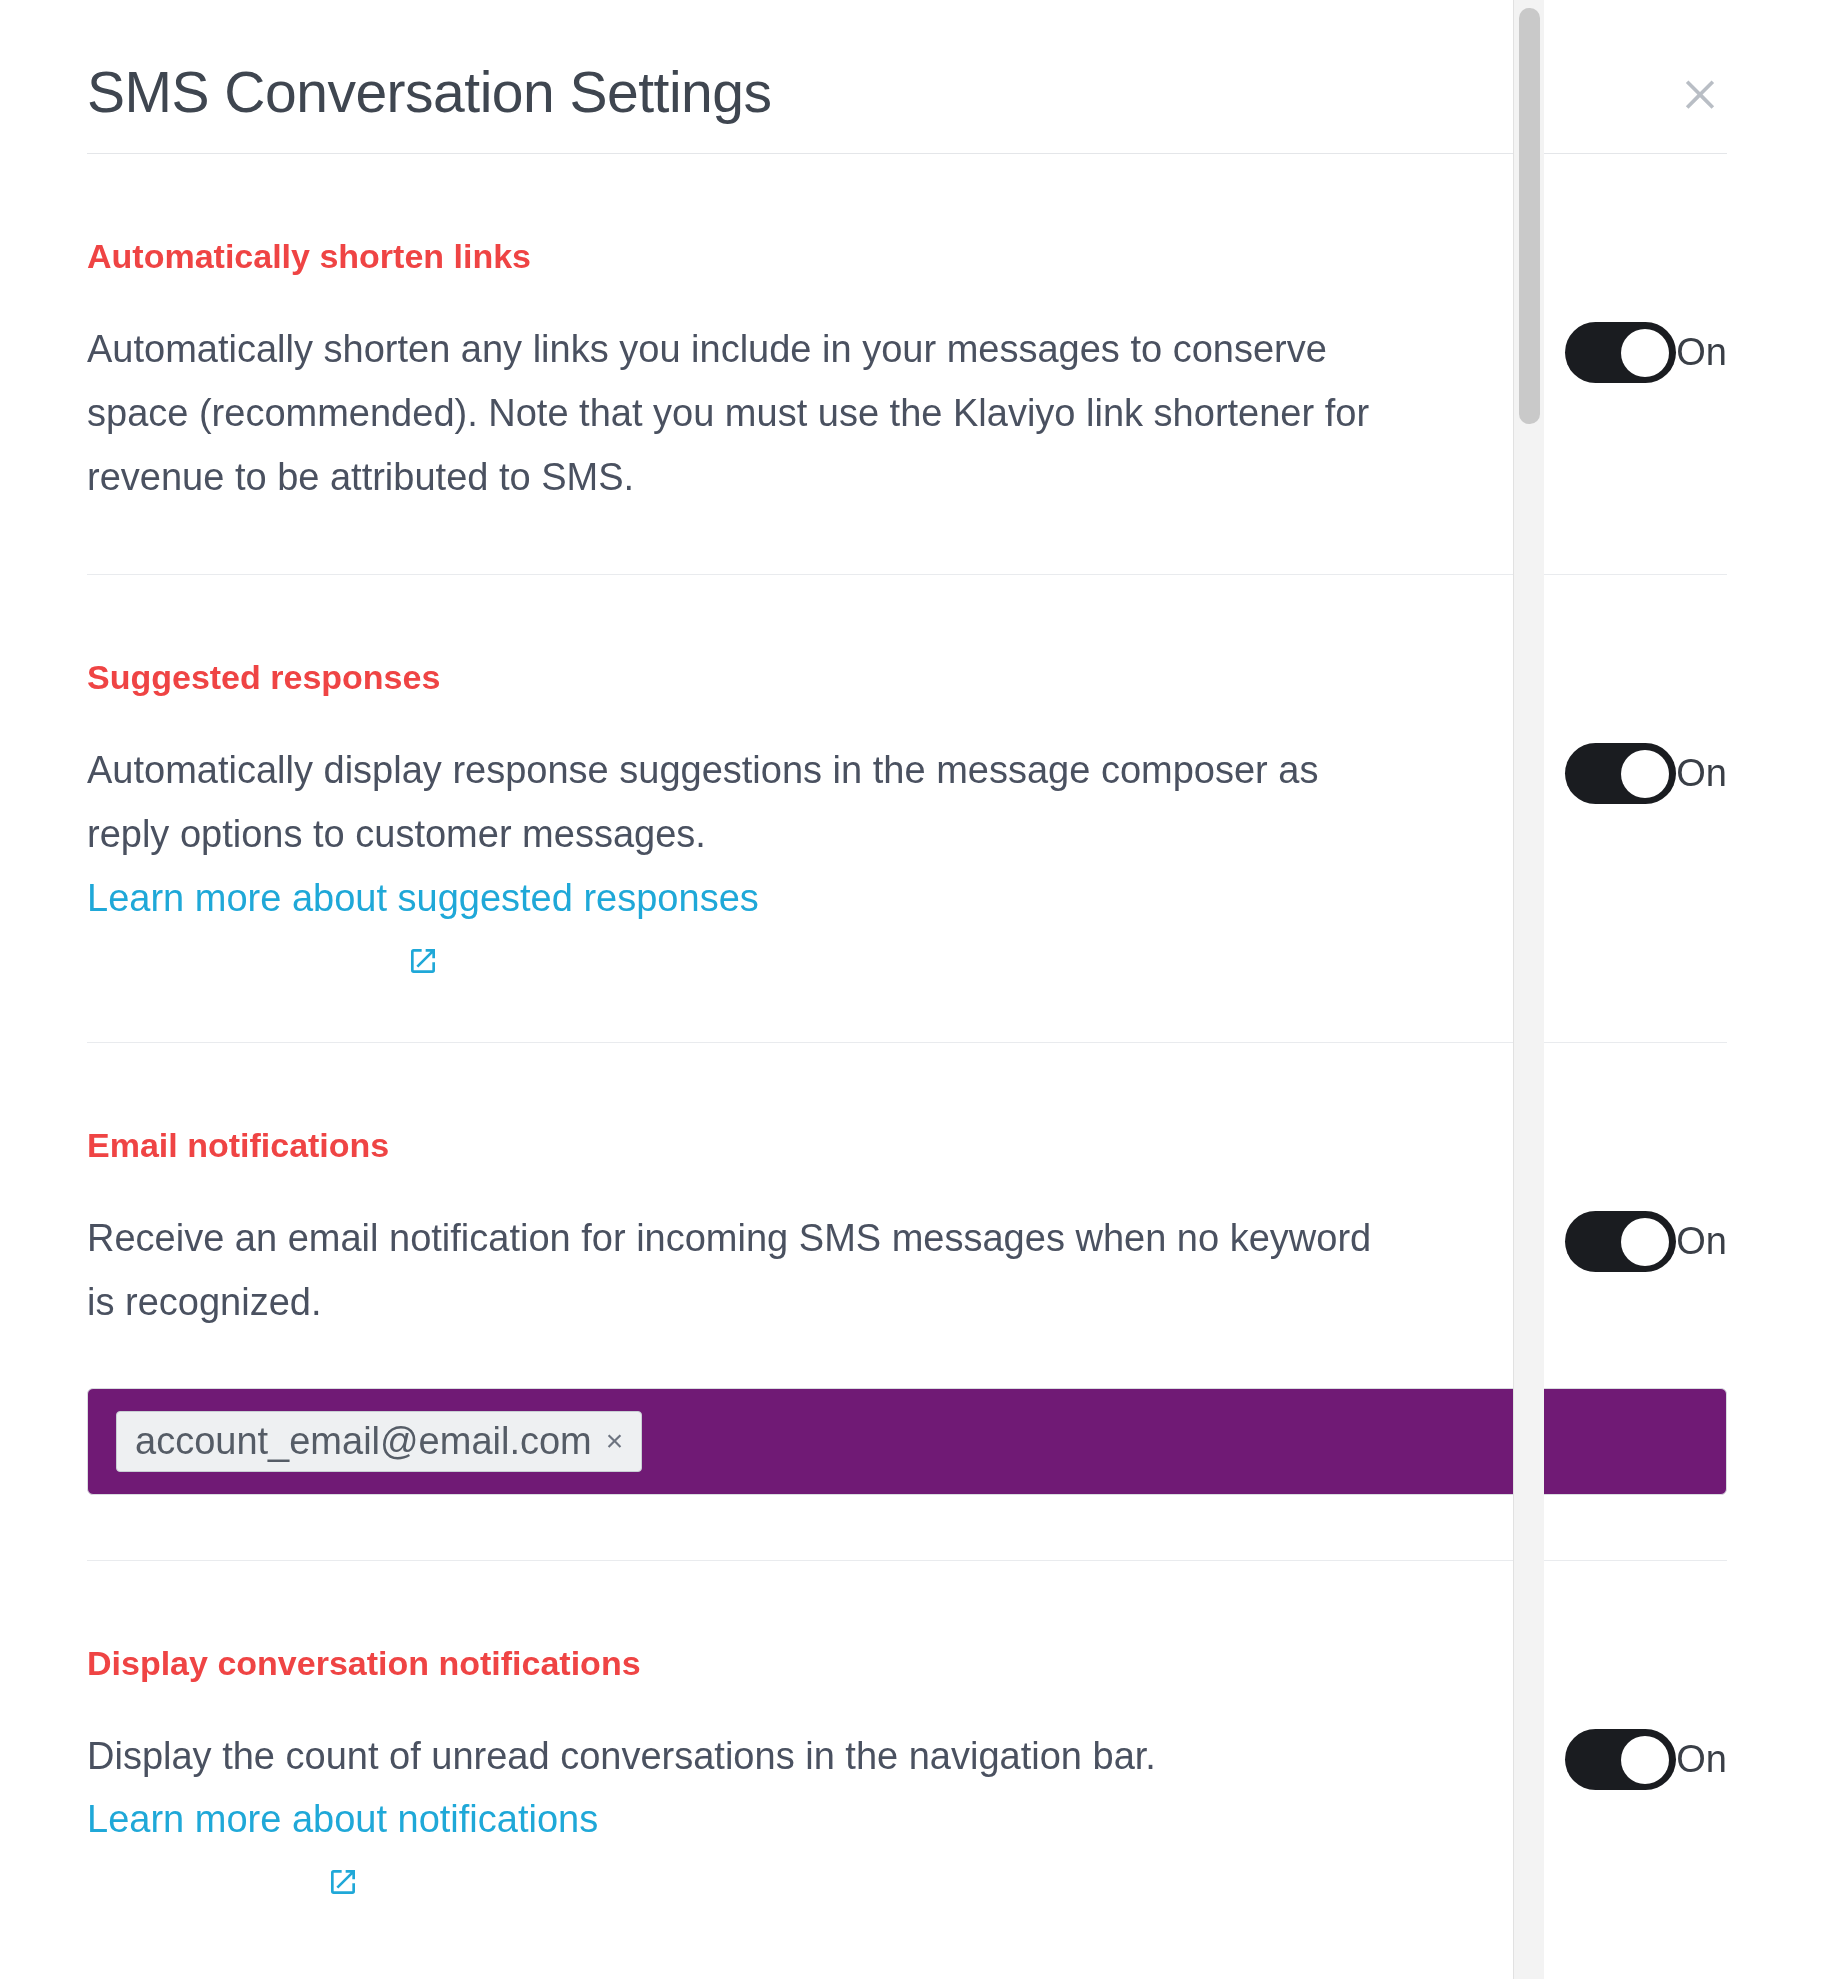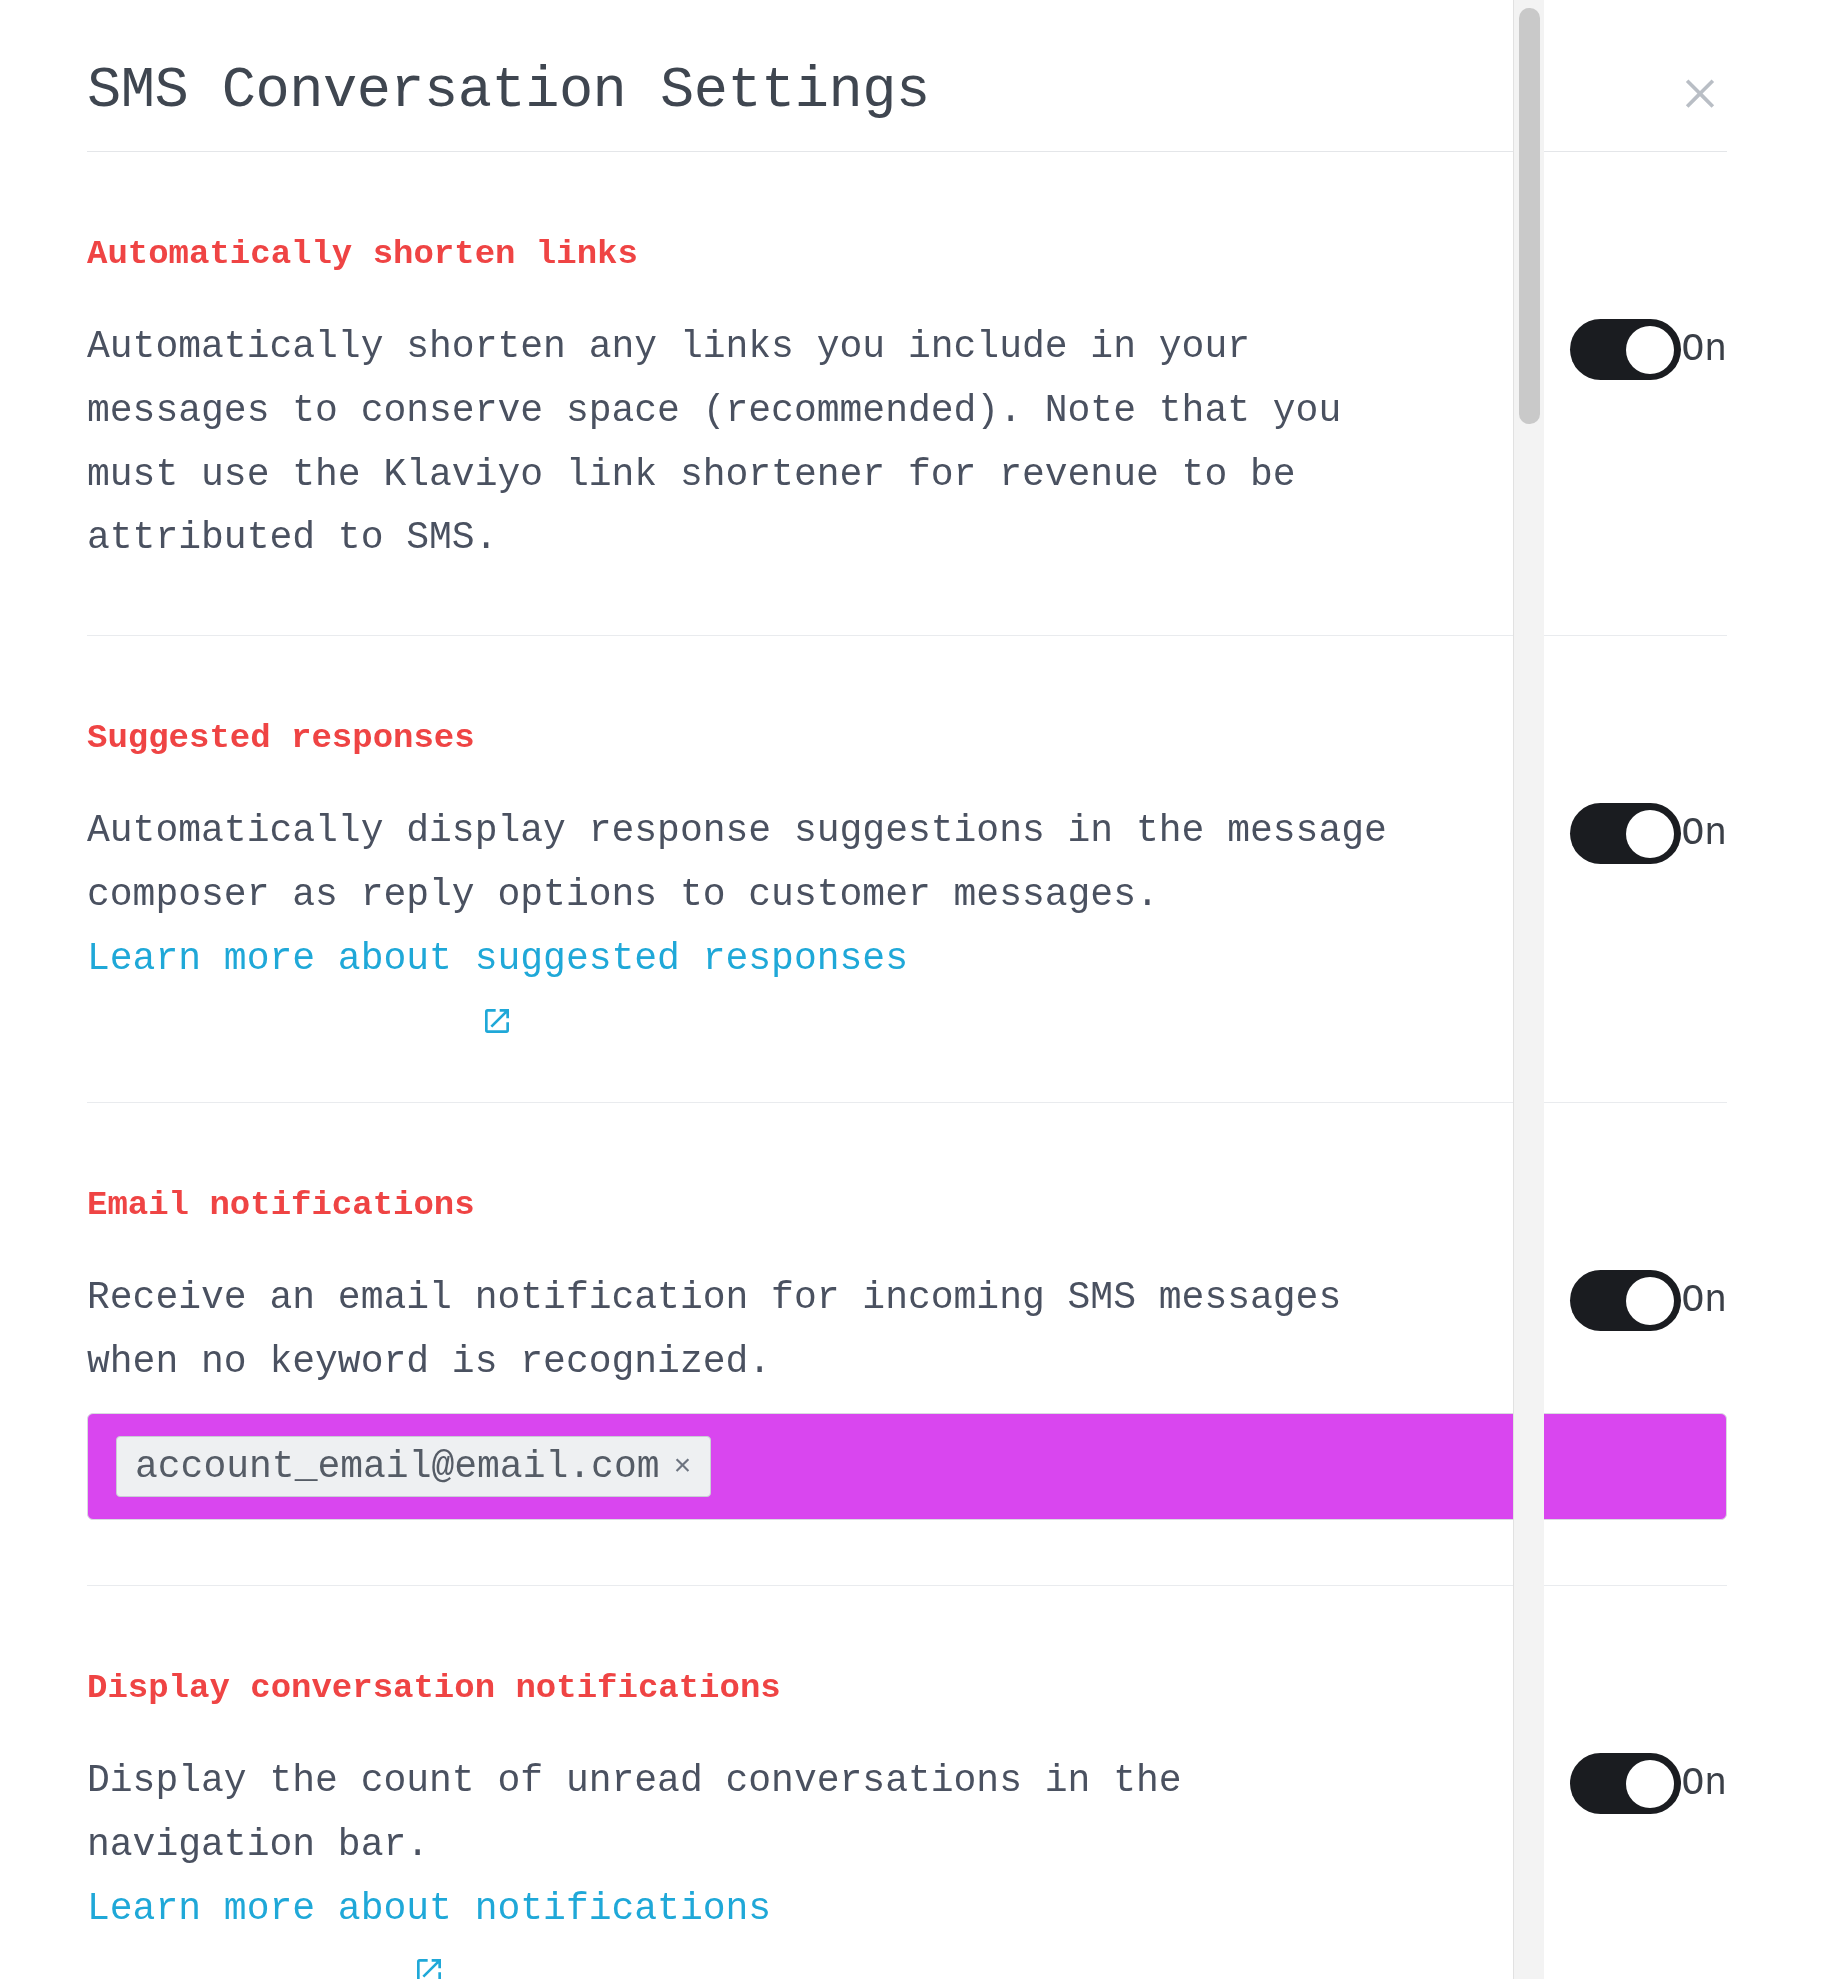--- a/index.html
+++ b/index.html
@@ -8,21 +8,20 @@
     height: 1979px;
     font-family: -apple-system, BlinkMacSystemFont, "Segoe UI", Helvetica, Arial, sans-serif;
     background: #ffffff;
     color: #1f2329;
   }
   .page {
     width: 1544px;
     height: 1979px;
     position: relative;
     background: #ffffff;
-    font-family: Liberation Mono, monospace;
   }
   .modal {
     position: absolute;
     left: 0; top: 0;
     width: 1814px;       
     height: 1979px;
     padding: 59px 87px 59px 87px;
   }
   .scrollbar-gutter {
     position: absolute;
@@ -121,27 +120,27 @@
     width: 48px; height: 48px;
     border-radius: 50%;
     background: #ffffff;
   }
   .toggle-label {
     font-size: 38px;
     color: #3a3f47;
   }
 
   .email-box {
-    margin-top: 20px;
+    margin-top: 53px;
     border: 1px solid #d9dce0;
     border-radius: 6px;
     padding: 22px 28px;
     display: flex;
     align-items: center;
-    background: #d946ef;
+    background: #701a75;
     min-height: 103px;
   }
   .email-chip {
     background: #eef0f2;
     border: 1px solid #c8ced4;
     border-radius: 4px;
     padding: 8px 18px;
     display: inline-flex;
     align-items: center;
     gap: 14px;

